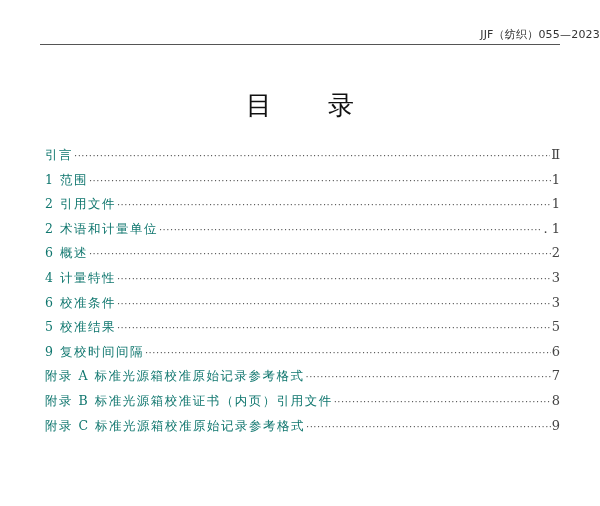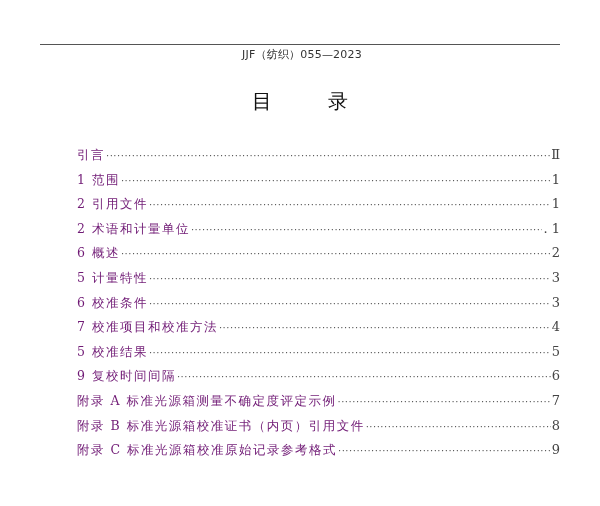--- a/index.html
+++ b/index.html
@@ -1,24 +1,24 @@
 <!DOCTYPE html>
 <html><head>
   <meta charset="utf-8">
   <style>
     html, body { margin: 0; padding: 0; background: #ffffff; }
     body { width: 600px; height: 506px; position: relative; overflow: hidden; font-family: "DejaVu Serif", "Liberation Serif", serif; color: #2a2a2a; }
-    .header { position: absolute; left: 4px; right: 0; top: 27px; text-align: center; font-family: "DejaVu Sans", "Liberation Sans", sans-serif; font-size: 11px; color: #333; letter-spacing: 0.2px; margin-top: 20px; }
+    .header { position: absolute; left: 4px; right: 0; top: 27px; text-align: right; font-family: "DejaVu Sans", "Liberation Sans", sans-serif; font-size: 11px; color: #333; letter-spacing: 0.2px; }
     .rule { position: absolute; left: 40px; width: 520px; top: 44px; height: 0; border-top: 1.5px solid #555; }
-    .title { position: absolute; top: 88px; left: 0; right: 0; text-align: center; font-family: "DejaVu Sans", "Liberation Sans", sans-serif; font-size: 20px; color: #111; }
+    .title { position: absolute; top: 88px; left: 0; right: 0; text-align: center; font-family: "DejaVu Sans", "Liberation Sans", sans-serif; font-size: 26px; color: #111; }
     .title span { display: inline-block; }
     .title .gap { width: 56px; }
     .toc { position: absolute; left: 45px; width: 515px; top: 147px; }
     .row { display: flex; align-items: baseline; height: 24.6px; font-size: 12.5px; }
-    .row .label { white-space: nowrap; letter-spacing: 1.5px; color: #701a75; margin-left: 32px; }
+    .row .label { white-space: nowrap; letter-spacing: 1.5px; color: #0f766e; }
     .row .leader { flex: 1; overflow: hidden; white-space: nowrap; margin: 0 1px; color: #444; font-size: 10px; letter-spacing: 0.5px; }
     .row .leader::after { content: "····································································································································································································"; }
     .row .page { white-space: nowrap; color: #444; font-size: 13px; }
   </style>
 </head>
 <body>
 
 <div class="header">JJF（纺织）055—2023</div>
 <div class="rule"></div>
 
@@ -46,46 +46,41 @@
       <span class="label">2 术语和计量单位</span>
       <span class="leader"></span>
       <span class="page">. 1</span>
     </div>
   <div class="row">
       <span class="label">6 概述</span>
       <span class="leader"></span>
       <span class="page">2</span>
     </div>
   <div class="row">
-      <span class="label">5  计量特性</span>
+      <span class="label">4  计量特性</span>
       <span class="leader"></span>
       <span class="page">3</span>
     </div>
   <div class="row">
       <span class="label">6  校准条件</span>
       <span class="leader"></span>
       <span class="page">3</span>
-    </div>
-  <div class="row">
-      <span class="label">7 校准项目和校准方法</span>
-      <span class="leader"></span>
-      <span class="page">4</span>
     </div>
   <div class="row">
       <span class="label">5  校准结果</span>
       <span class="leader"></span>
       <span class="page">5</span>
     </div>
   <div class="row">
       <span class="label">9  复校时间间隔</span>
       <span class="leader"></span>
       <span class="page">6</span>
     </div>
   <div class="row">
-      <span class="label">附录 A  标准光源箱测量不确定度评定示例</span>
+      <span class="label">附录 A  标准光源箱校准原始记录参考格式</span>
       <span class="leader"></span>
       <span class="page">7</span>
     </div>
   <div class="row">
       <span class="label">附录 B  标准光源箱校准证书（内页）引用文件</span>
       <span class="leader"></span>
       <span class="page">8</span>
     </div>
   <div class="row">
       <span class="label">附录 C  标准光源箱校准原始记录参考格式</span>

